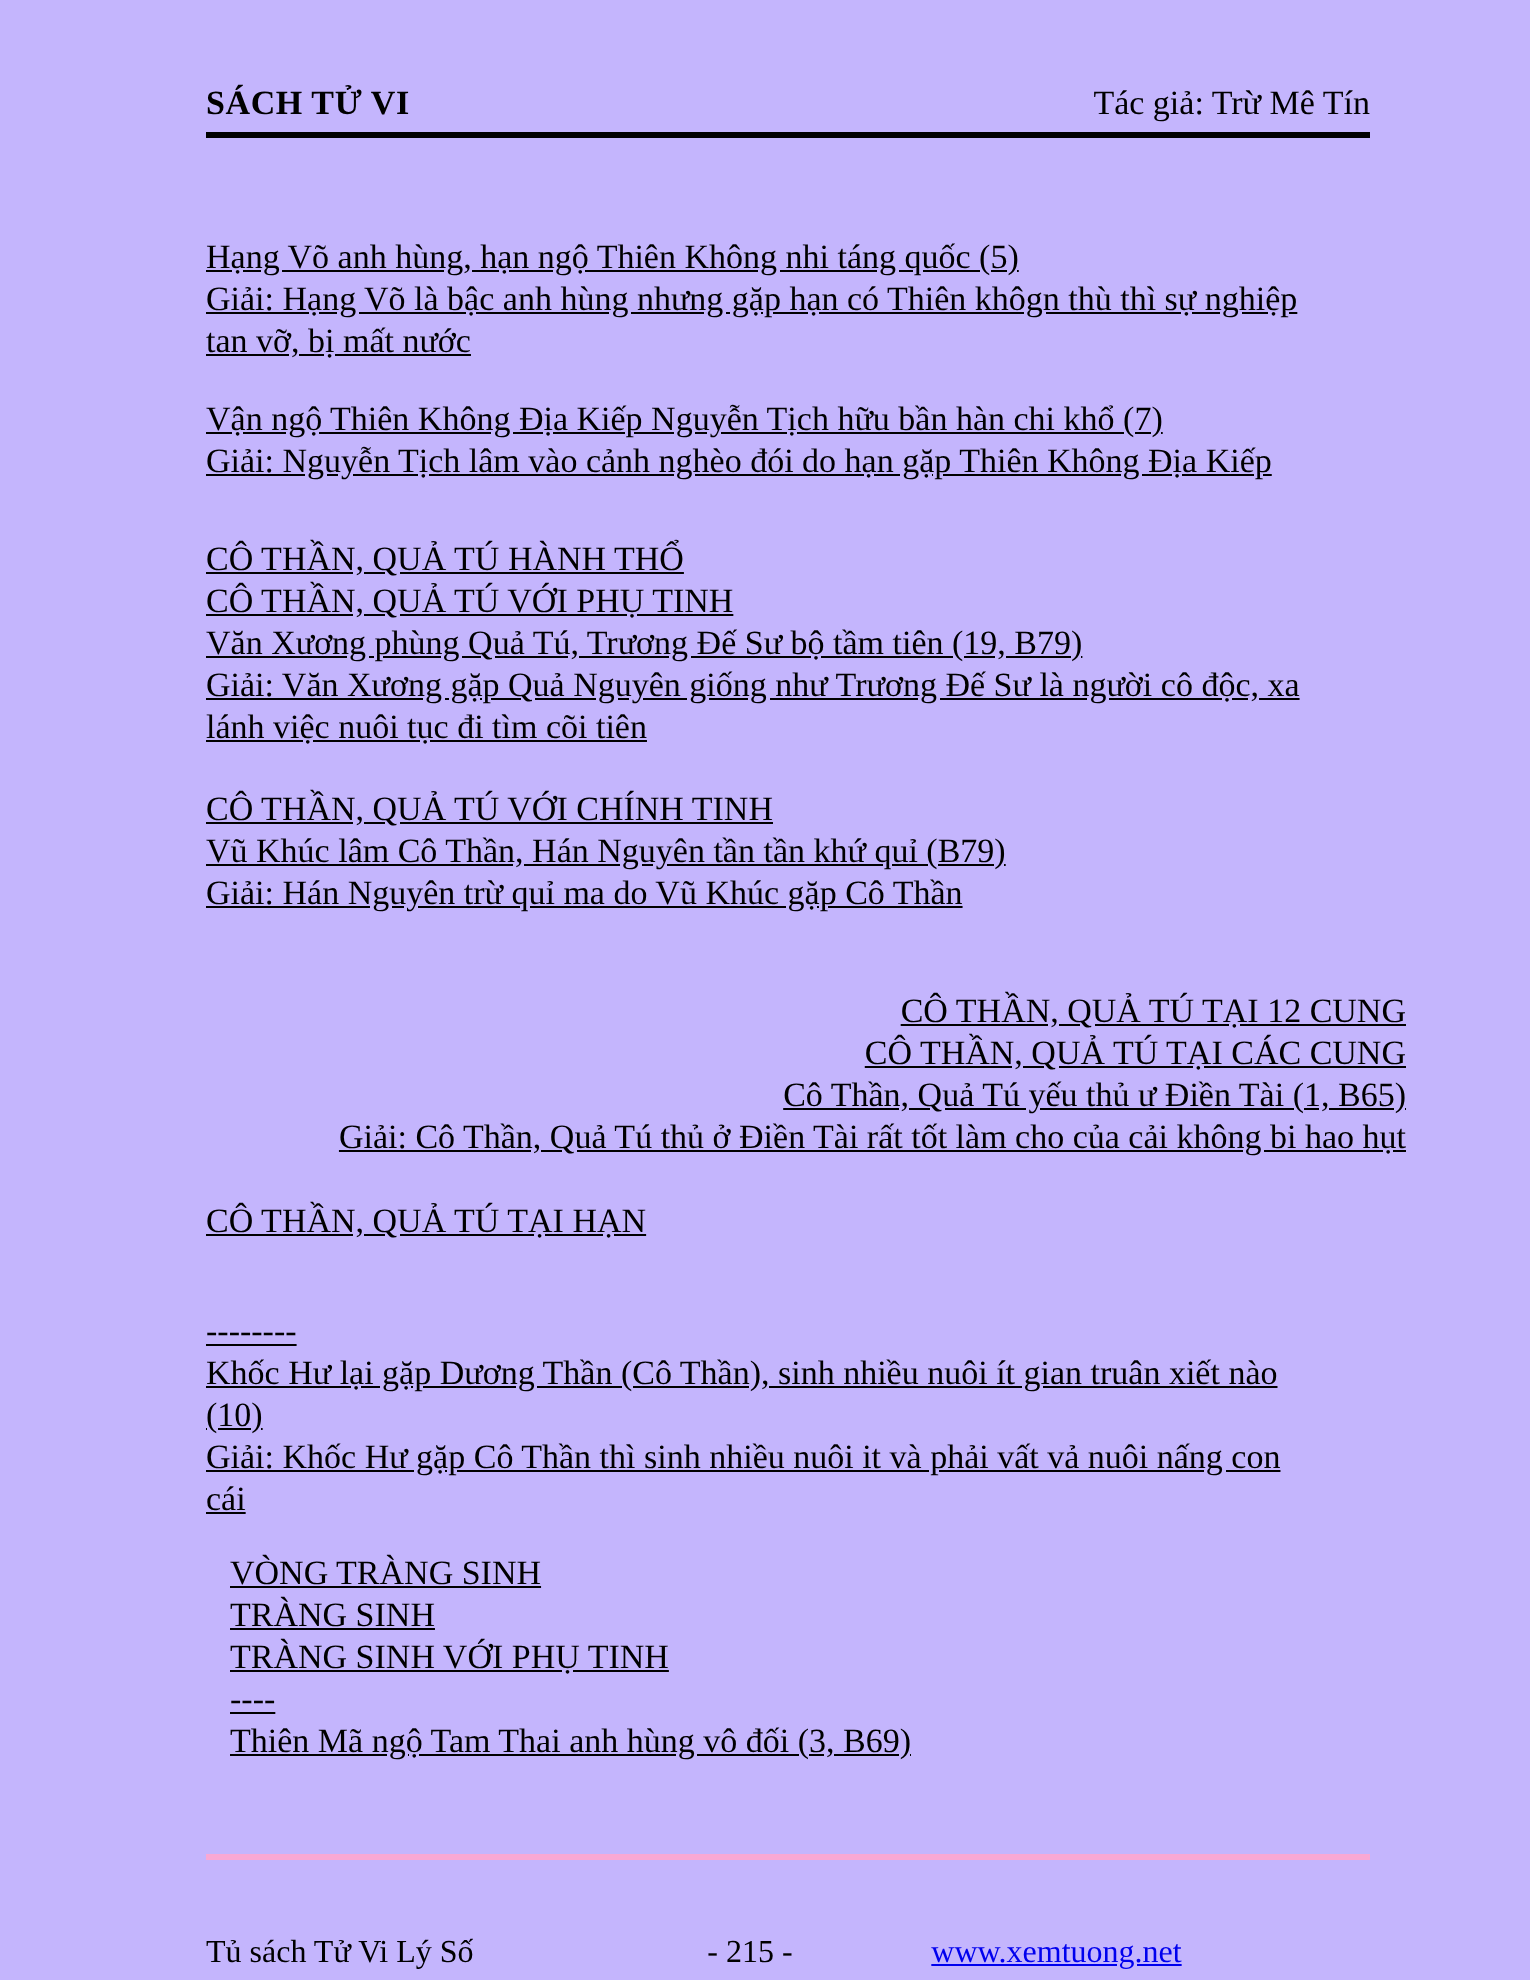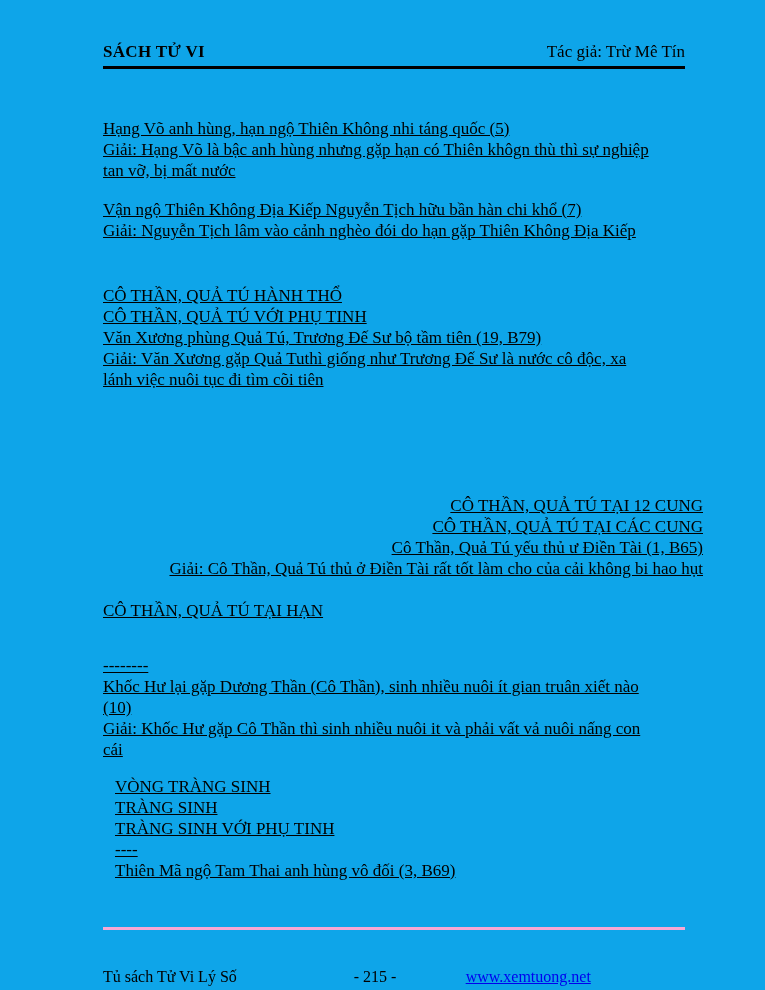--- a/index.html
+++ b/index.html
@@ -46,43 +46,48 @@
     line-height:19px;
   }
   .footer .series { flex:1; text-align:left; }
   .footer .pageno { flex:1; text-align:center; }
   .footer .site-cell { flex:1; padding-right:38px;margin-top:33px; }
   .footer a { text-decoration:underline; }
 </style>
 </head>
 <body>
 
-<div class="page" style="background: #0ea5e9; color: rgb(0, 0, 0);">
+<div class="page" style="background: #c4b5fd; color: rgb(0, 0, 0);">
 
   <div class="header">
     <span class="book-title">SÁCH TỬ VI</span>
     <span class="author">Tác giả: Trừ Mê Tín</span>
   </div>
 
   <div class="body-area" id="body-area">
       <div class="block" style="top: 118px;">
         <div class="line">Hạng Võ anh hùng, hạn ngộ Thiên Không nhi táng quốc (5)</div>
         <div class="line">Giải: Hạng Võ là bậc anh hùng nhưng gặp hạn có Thiên khôgn thù thì sự nghiệp</div>
         <div class="line">tan vỡ, bị mất nước</div>
       </div>
       <div class="block" style="top: 199px;">
         <div class="line">Vận ngộ Thiên Không Địa Kiếp Nguyễn Tịch hữu bần hàn chi khổ (7)</div>
         <div class="line">Giải: Nguyễn Tịch lâm vào cảnh nghèo đói do hạn gặp Thiên Không Địa Kiếp</div>
       </div>
-      <div class="block" style="top: 269px; margin-top: 16px;">
+      <div class="block" style="top: 269px;">
         <div class="line">CÔ THẦN, QUẢ TÚ HÀNH THỔ</div>
         <div class="line">CÔ THẦN, QUẢ TÚ VỚI PHỤ TINH</div>
         <div class="line">Văn Xương phùng Quả Tú, Trương Đế Sư bộ tầm tiên (19, B79)</div>
-        <div class="line">Giải: Văn Xương gặp Quả Tuthì giống như Trương Đế Sư là nước cô độc, xa</div>
+        <div class="line">Giải: Văn Xương gặp Quả Nguyên giống như Trương Đế Sư là người cô độc, xa</div>
         <div class="line">lánh việc nuôi tục đi tìm cõi tiên</div>
+      </div>
+      <div class="block" style="top: 394px;">
+        <div class="line">CÔ THẦN, QUẢ TÚ VỚI CHÍNH TINH</div>
+        <div class="line">Vũ Khúc lâm Cô Thần, Hán Nguyên tần tần khứ quỉ (B79)</div>
+        <div class="line">Giải: Hán Nguyên trừ quỉ ma do Vũ Khúc gặp Cô Thần</div>
       </div>
       <div class="block" style="top: 495px; text-align: right;">
         <div class="line">CÔ THẦN, QUẢ TÚ TẠI 12 CUNG</div>
         <div class="line">CÔ THẦN, QUẢ TÚ TẠI CÁC CUNG</div>
         <div class="line">Cô Thần, Quả Tú yếu thủ ư Điền Tài (1, B65)</div>
         <div class="line">Giải: Cô Thần, Quả Tú thủ ở Điền Tài rất tốt làm cho của cải không bi hao hụt</div>
       </div>
       <div class="block" style="top: 564px; margin-top: 36px;">
         <div class="line">CÔ THẦN, QUẢ TÚ TẠI HẠN</div>
       </div>

